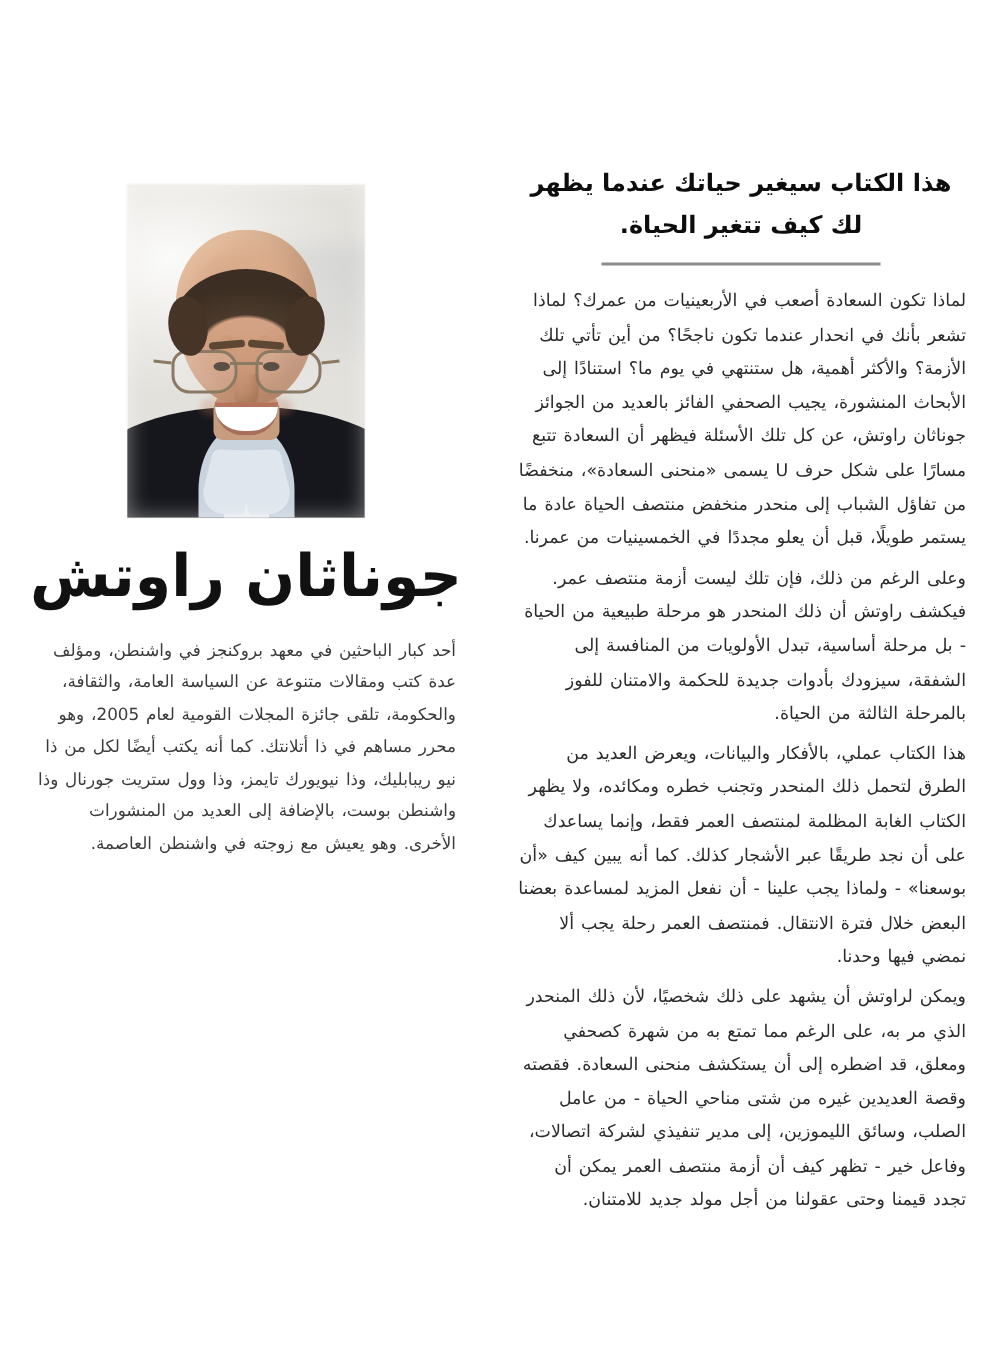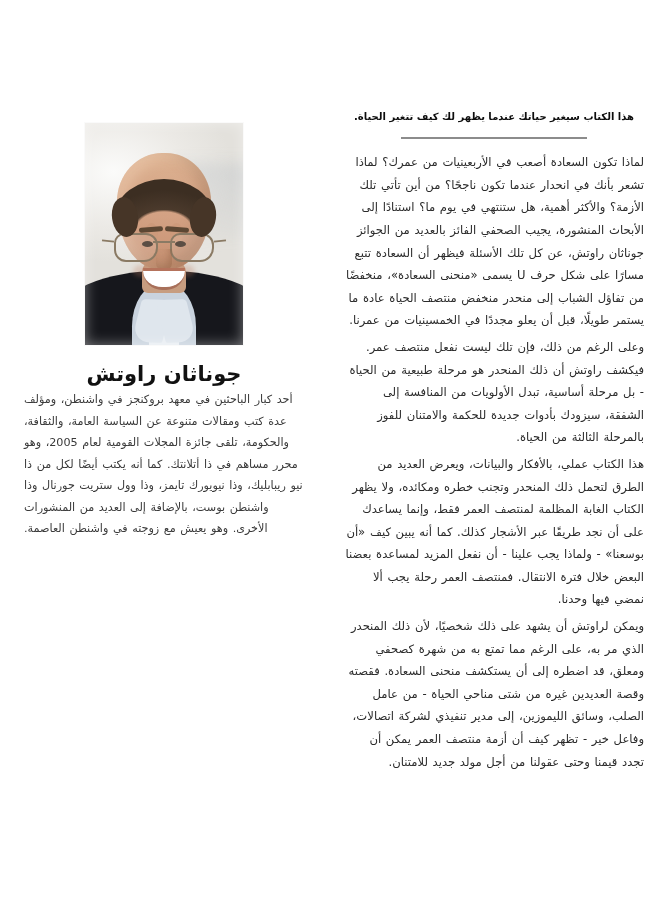--- a/index.html
+++ b/index.html
@@ -257,50 +257,50 @@
     position: absolute;
     inset: 0;
     backdrop-filter: none;
     box-shadow: inset 0 0 14px rgba(255,255,255,0.45);
     pointer-events: none;
   }
 
   .author-name {
     margin-top: 16px;
     text-align: center;
-    font-size: 21px;
+    font-size: 39px;
     font-weight: 700;
     letter-spacing: 0px;
     color: #111111;
     line-height: 1.25;
     direction: rtl;
   }
 
   .author-bio {
-    margin: 2px 10px 0 10px;
-    text-align: left;
+    margin: 13px 10px 0 10px;
+    text-align: right;
     font-size: 11.2px;
     line-height: 1.92;
     color: #3a3a3a;
     direction: rtl;
     word-spacing: 1px;
   }
 
   
   .right-col {
     position: absolute;
     right: 16px;
     top: 108px;
     width: 300px;
     direction: rtl;
   }
 
   .headline {
     text-align: center;
-    font-size: 10px;
+    font-size: 16px;
     font-weight: 700;
     line-height: 1.72;
     color: #0d0d0d;
     padding: 0 6px;
   }
 
   .rule {
     width: 186px;
     height: 2px;
     background: #8c8c8c;
@@ -362,19 +362,19 @@
   </div>
 
   <div class="right-col">
 
     <div class="headline">هذا الكتاب سيغير حياتك عندما يظهر لك كيف تتغير الحياة.</div>
 
     <div class="rule"></div>
 
     <div class="body-copy">
       <p>لماذا تكون السعادة أصعب في الأربعينيات من عمرك؟ لماذا تشعر بأنك في انحدار عندما تكون ناجحًا؟ من أين تأتي تلك الأزمة؟ والأكثر أهمية، هل ستنتهي في يوم ما؟ استنادًا إلى الأبحاث المنشورة، يجيب الصحفي الفائز بالعديد من الجوائز جوناثان راوتش، عن كل تلك الأسئلة فيظهر أن السعادة تتبع مسارًا على شكل حرف U يسمى «منحنى السعادة»، منخفضًا من تفاؤل الشباب إلى منحدر منخفض منتصف الحياة عادة ما يستمر طويلًا، قبل أن يعلو مجددًا في الخمسينيات من عمرنا.</p>
-      <p>وعلى الرغم من ذلك، فإن تلك ليست نفعل منتصف عمر. فيكشف راوتش أن ذلك المنحدر هو مرحلة طبيعية من الحياة - بل مرحلة أساسية، تبدل الأولويات من المنافسة إلى الشفقة، سيزودك بأدوات جديدة للحكمة والامتنان للفوز بالمرحلة الثالثة من الحياة.</p>
+      <p>وعلى الرغم من ذلك، فإن تلك ليست أزمة منتصف عمر. فيكشف راوتش أن ذلك المنحدر هو مرحلة طبيعية من الحياة - بل مرحلة أساسية، تبدل الأولويات من المنافسة إلى الشفقة، سيزودك بأدوات جديدة للحكمة والامتنان للفوز بالمرحلة الثالثة من الحياة.</p>
       <p>هذا الكتاب عملي، بالأفكار والبيانات، ويعرض العديد من الطرق لتحمل ذلك المنحدر وتجنب خطره ومكائده، ولا يظهر الكتاب الغابة المظلمة لمنتصف العمر فقط، وإنما يساعدك على أن نجد طريقًا عبر الأشجار كذلك. كما أنه يبين كيف «أن بوسعنا» - ولماذا يجب علينا - أن نفعل المزيد لمساعدة بعضنا البعض خلال فترة الانتقال. فمنتصف العمر رحلة يجب ألا نمضي فيها وحدنا.</p>
       <p>ويمكن لراوتش أن يشهد على ذلك شخصيًا، لأن ذلك المنحدر الذي مر به، على الرغم مما تمتع به من شهرة كصحفي ومعلق، قد اضطره إلى أن يستكشف منحنى السعادة. فقصته وقصة العديدين غيره من شتى مناحي الحياة - من عامل الصلب، وسائق الليموزين، إلى مدير تنفيذي لشركة اتصالات، وفاعل خير - تظهر كيف أن أزمة منتصف العمر يمكن أن تجدد قيمنا وحتى عقولنا من أجل مولد جديد للامتنان.</p>
     </div>
   </div>
 
 </div>
 
 </body></html>

